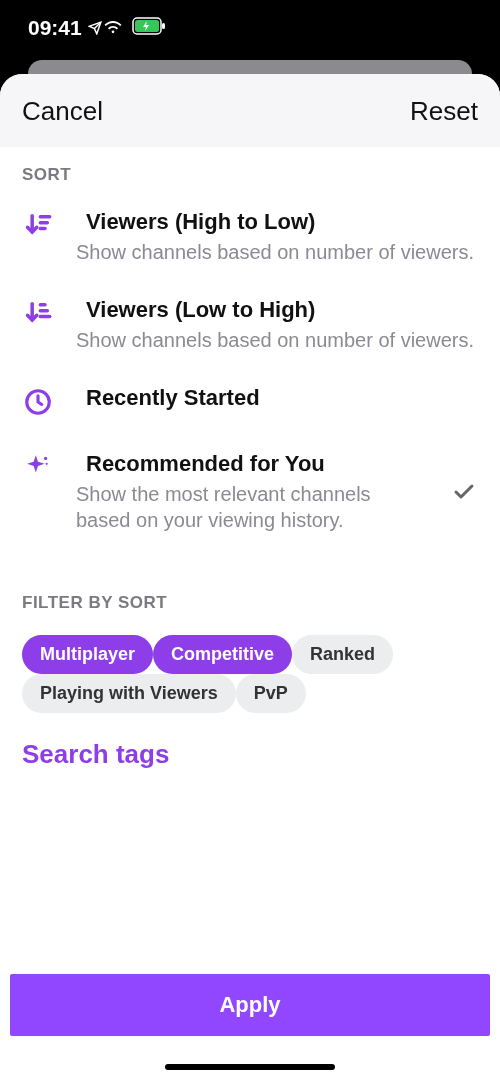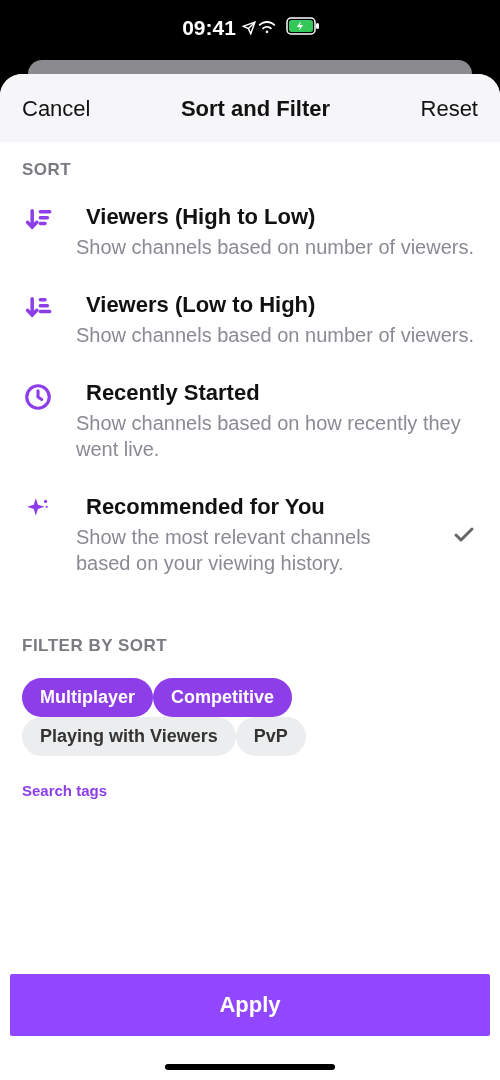--- a/index.html
+++ b/index.html
@@ -17,21 +17,21 @@
     }
     .phone {
       width: 500px;
       height: 1080px;
       background: #000;
       position: relative;
     }
     .status-bar {
       height: 55px;
       display: flex;
-      justify-content: center;
+      justify-content: flex-start;
       align-items: center;
       padding: 0 26px 0 28px;
       color: #fff;
     }
     .status-left {
       display: flex;
       align-items: center;
       gap: 6px;
       font-size: 21px;
       font-weight: 600;
@@ -63,21 +63,21 @@
     }
     .sheet-header {
       display: flex;
       align-items: center;
       justify-content: space-between;
       padding: 22px 22px 20px;
       background: #f6f6f9;
       border-radius: 22px 22px 0 0;
     }
     .header-btn {
-      font-size: 22px;
+      font-size: 26px;
       color: #111;
       background: none;
       border: none;
       cursor: pointer;
     }
     .header-title {
       font-size: 22px;
       font-weight: 700;
       color: #111;
     }
@@ -152,21 +152,21 @@
     .tag-on {
       background: #8d3ee8;
       color: #fff;
     }
     .tag-off {
       background: #ecedee;
       color: #333;
     }
     .search-tags {
       color: #8d3ee8;
-      font-size: 15px;
+      font-size: 26px;
       font-weight: 700;
       padding: 22px;
       background: none;
       border: none;
       cursor: pointer;
       text-align: left;
     }
     .footer {
       padding: 10px 10px 44px;
     }
@@ -221,21 +221,20 @@
         </svg>
       </span>
     </div>
   </div>
 
   <div class="backdrop-strip"></div>
 
   <div class="sheet">
     <div class="sheet-header">
       <button class="header-btn">Cancel</button>
-      <div class="header-title">Sort and Filter</div>
       <button class="header-btn">Reset</button>
     </div>
 
     <div class="content">
       <div class="section-label">SORT</div>
 
       
       <div class="sort-row">
         <div class="sort-icon">
           <svg width="28" height="28" viewBox="0 0 24 24" fill="none" stroke="currentColor" stroke-width="3" stroke-linecap="round">
@@ -272,21 +271,20 @@
       
       <div class="sort-row">
         <div class="sort-icon">
           <svg width="30" height="30" viewBox="0 0 24 24" fill="none" stroke="currentColor" stroke-width="2.5" stroke-linecap="round">
             <circle cx="12" cy="12" r="9"></circle>
               <path d="M12 7v5l3 2"></path>
           </svg>
         </div>
         <div class="sort-text">
           <div class="sort-title">Recently Started</div>
-          <div class="sort-desc">Show channels based on how recently they went live.</div>
         </div>
       </div>
 
       
       <div class="sort-row">
         <div class="sort-icon">
           <svg width="26" height="26" viewBox="0 0 24 24" fill="currentColor">
             <path d="M10 2l2 6 6 2-6 2-2 6-2-6-6-2 6-2 2-6z"></path>
             <circle cx="19" cy="5" r="1.5"></circle>
               <circle cx="20" cy="10" r="1"></circle>
@@ -301,20 +299,21 @@
             <polyline points="20 6 9 17 4 12"></polyline>
           </svg>
         </div>
       </div>
 
       <div class="section-label" style="padding-top:38px">FILTER BY SORT</div>
 
       <div class="tags-wrap">
         <button class="tag tag-on">Multiplayer</button>
         <button class="tag tag-on">Competitive</button>
+        <button class="tag tag-off">Ranked</button>
         <button class="tag tag-off">Playing with Viewers</button>
         <button class="tag tag-off">PvP</button>
       </div>
 
       <button class="search-tags">Search tags</button>
     </div>
 
     <div class="footer">
       <button class="apply-btn">Apply</button>
     </div>

